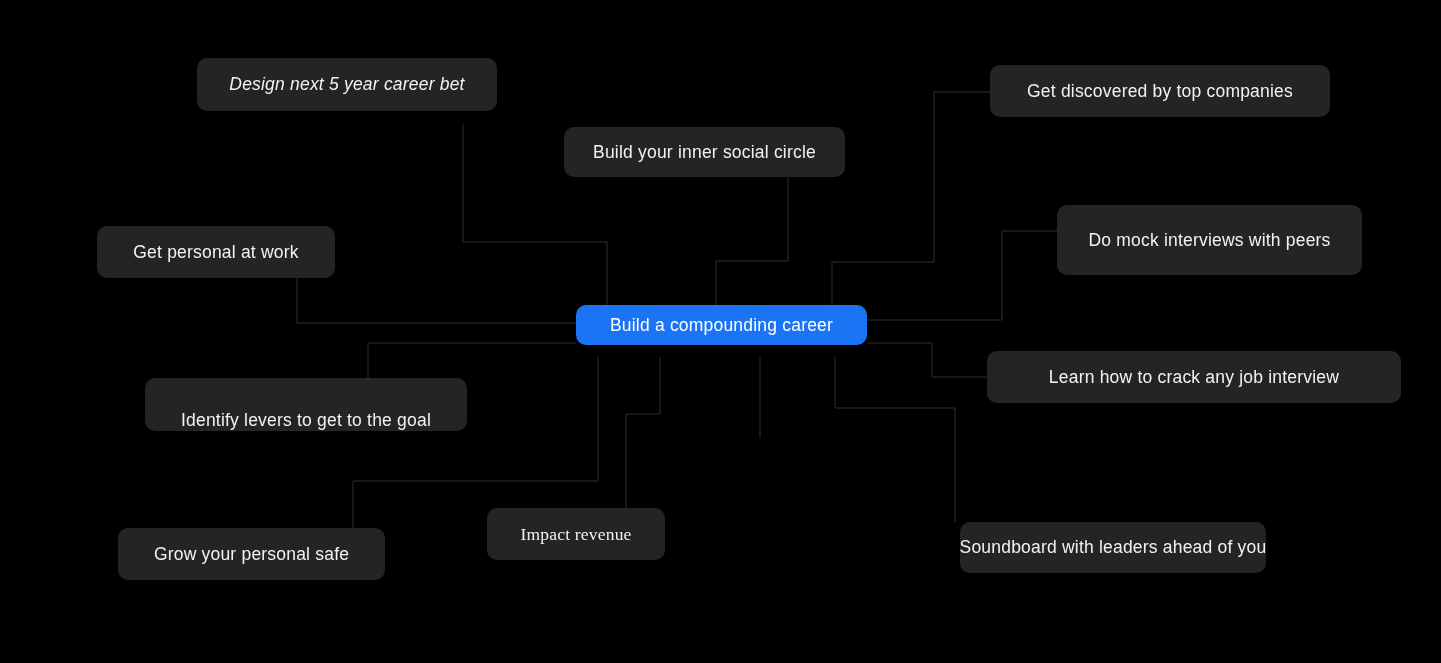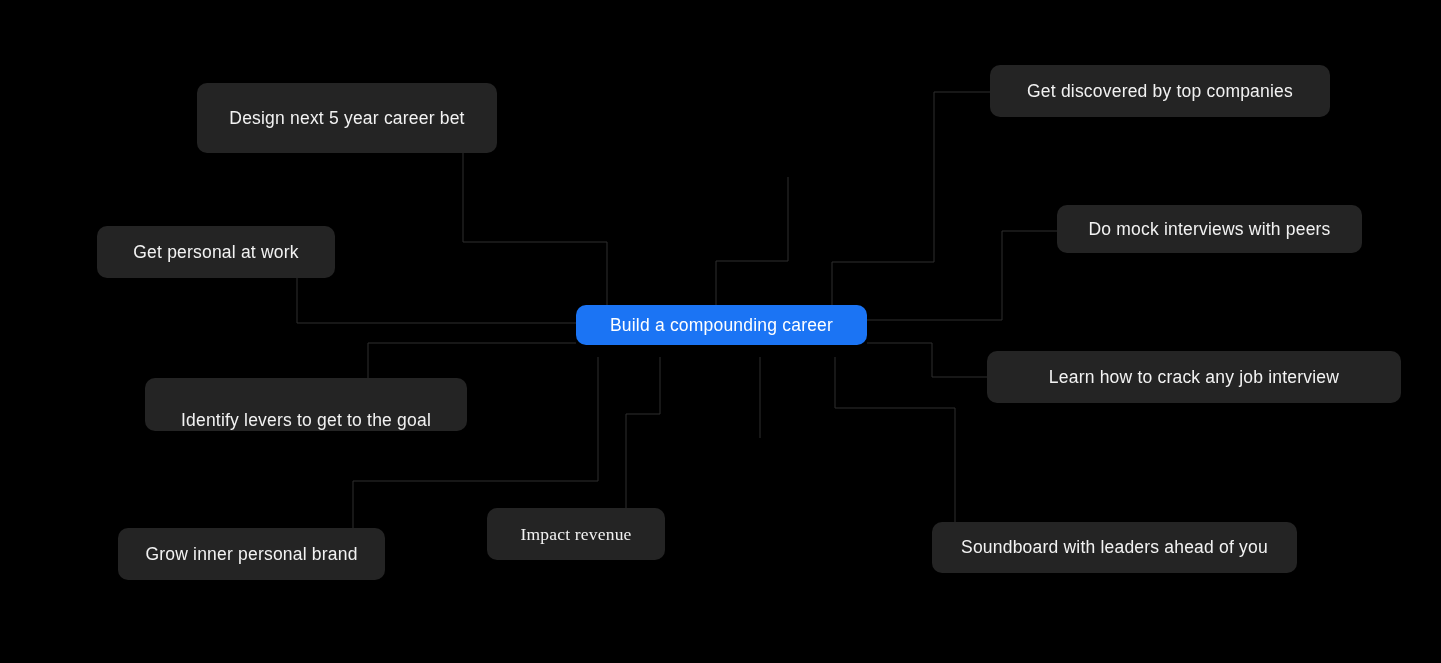--- a/index.html
+++ b/index.html
@@ -60,41 +60,44 @@
       <polyline points="867,343 932,343 932,377 987,377" fill="none" stroke="#2f2f2f" stroke-width="1"></polyline>
       <polyline points="760,357 760,438" fill="none" stroke="#2f2f2f" stroke-width="1"></polyline>
       <polyline points="660,357 660,414 626,414 626,508" fill="none" stroke="#2f2f2f" stroke-width="1"></polyline>
       <polyline points="598,357 598,481 353,481 353,528" fill="none" stroke="#2f2f2f" stroke-width="1"></polyline>
       <polyline points="835,357 835,408 955,408 955,522" fill="none" stroke="#2f2f2f" stroke-width="1"></polyline>
     </svg>
   <div class="node-layer" id="node-layer">
       <div class="node center" style="left: 576px; top: 305px; width: 291px; height: 40px;">
         <span>Build a compounding career</span>
       </div>
-      <div class="node" style="left: 197px; top: 83px; width: 300px; height: 70px;">
+      <div class="node" style="left: 197px; top: 58px; width: 300px; height: 53px; font-style: italic;">
         <span>Design next 5 year career bet</span>
+      </div>
+      <div class="node" style="left: 564px; top: 127px; width: 281px; height: 50px;">
+        <span>Build your inner social circle</span>
       </div>
       <div class="node" style="left: 990px; top: 65px; width: 340px; height: 52px;">
         <span>Get discovered by top companies</span>
       </div>
       <div class="node" style="left: 97px; top: 226px; width: 238px; height: 52px;">
         <span>Get personal at work</span>
       </div>
-      <div class="node" style="left: 1057px; top: 205px; width: 305px; height: 48px;">
+      <div class="node" style="left: 1057px; top: 205px; width: 305px; height: 70px;">
         <span>Do mock interviews with peers</span>
       </div>
       <div class="node" style="left: 145px; top: 378px; width: 322px; height: 53px; align-items: flex-end;">
         <span>Identify levers to get to the goal</span>
       </div>
       <div class="node" style="left: 987px; top: 351px; width: 414px; height: 52px;">
         <span>Learn how to crack any job interview</span>
       </div>
       <div class="node" style="left: 487px; top: 508px; width: 178px; height: 52px; font-family: Liberation Serif, serif;">
         <span>Impact revenue</span>
       </div>
       <div class="node" style="left: 118px; top: 528px; width: 267px; height: 52px;">
-        <span>Grow inner personal brand</span>
+        <span>Grow your personal safe</span>
       </div>
-      <div class="node" style="left: 932px; top: 522px; width: 365px; height: 51px;">
+      <div class="node" style="left: 960px; top: 522px; width: 306px; height: 51px;">
         <span>Soundboard with leaders ahead of you</span>
       </div>
     </div>
 </div>
 
 </body></html>

